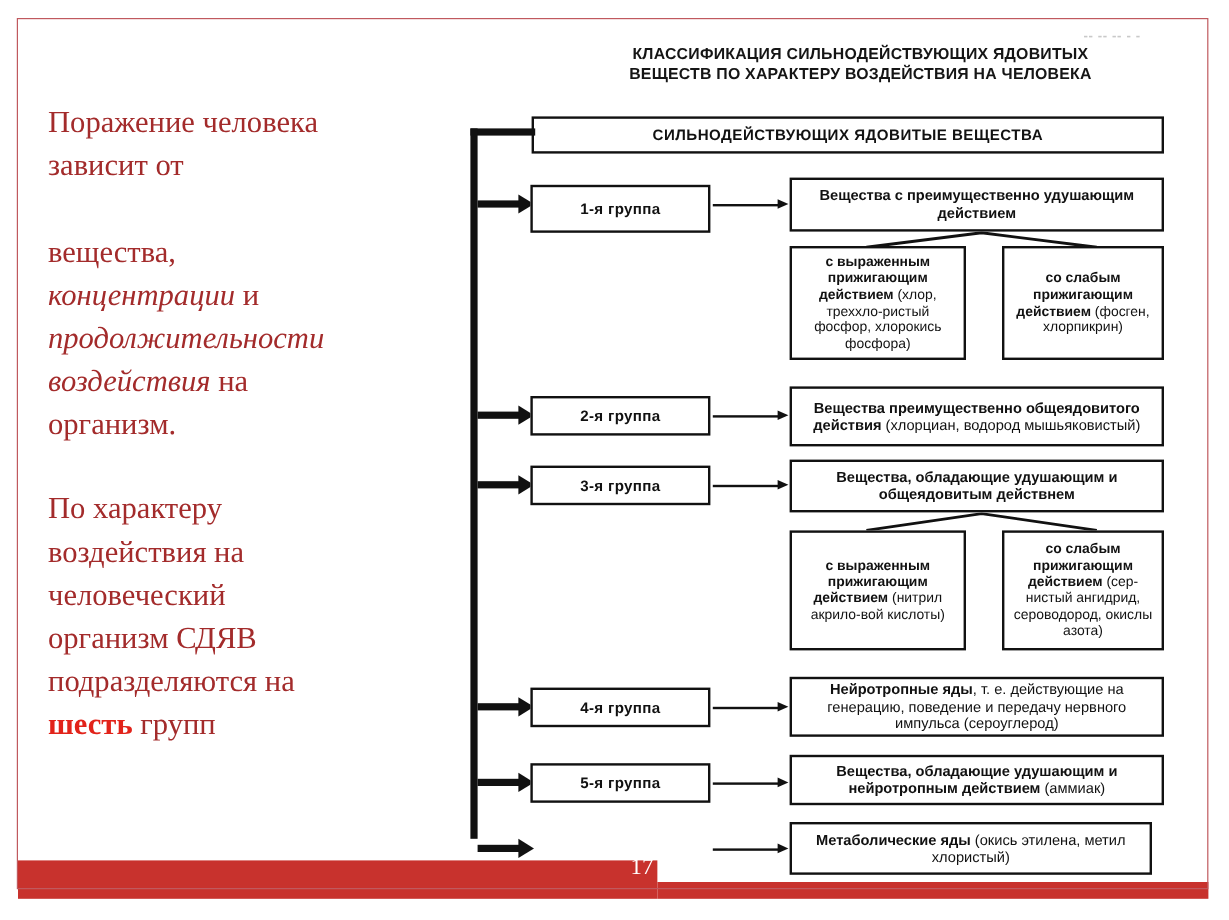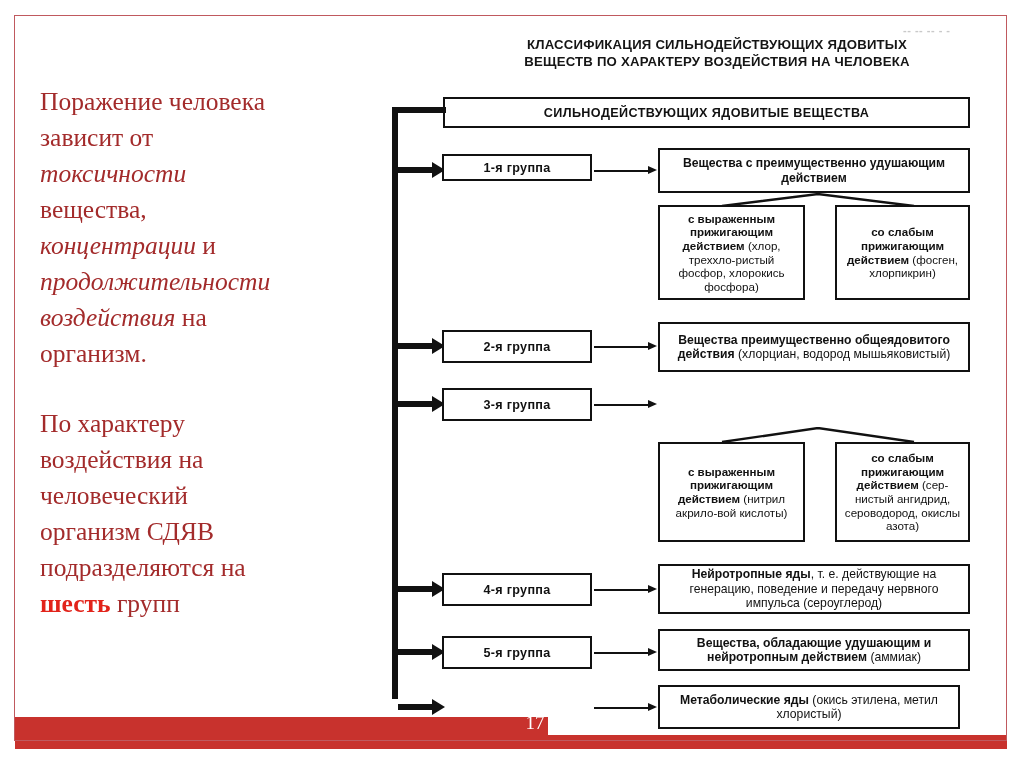--- a/index.html
+++ b/index.html
@@ -164,21 +164,21 @@
   <div class="page-num">17</div>
 
   <div class="diagram-panel"></div>
 
   <div class="slide-frame"></div>
 
   <div class="text-col">
     <p>
       <span>Поражение человека</span><br>
       <span>зависит от</span><br>
-      <span class="it">токсичности</span><br>
+      <br>
       <span>вещества,</span><br>
       <span class="it">концентрации</span><span> и</span><br>
       <span class="it">продолжительности</span><br>
       <span class="it">воздействия</span><span> на</span><br>
       <span>организм.</span>
     </p>
     <div class="para-gap"></div>
     <p>
       <span>По характеру</span><br>
       <span>воздействия  на</span><br>
@@ -202,21 +202,21 @@
       <div class="inner">СИЛЬНОДЕЙСТВУЮЩИХ ЯДОВИТЫЕ ВЕЩЕСТВА</div>
     </div>
 
     <div class="trunk-stub" style="left:392px;top:107px;width:54px;"></div>
     <div class="trunk-v" style="left:392px;top:107px;height:592px;"></div>
 
     <div class="t-arrow" style="left:398px;top:162px;width:48px;">
       <div class="shaft" style="width:35px;"></div>
         <div class="head" style="left:34px;"></div>
     </div>
-    <div class="box grp-box" style="left:442px;top:154px;width:150px;height:27px;">
+    <div class="box grp-box" style="left:442px;top:154px;width:150px;height:40px;">
       <div class="inner">1-я группа</div>
     </div>
     <div class="n-arrow" style="left:594px;top:166px;width:64px;">
       <div class="shaft" style="width:55px;"></div>
         <div class="head" style="left:54px;"></div>
     </div>
     <div class="box desc-box" style="left:658px;top:148px;width:312px;height:45px;">
       <div class="inner"><span>Вещества с преимущественно удушающим действием</span><span class="plain"></span></div>
     </div>
 
@@ -251,20 +251,23 @@
       <div class="shaft" style="width:35px;"></div>
         <div class="head" style="left:34px;"></div>
     </div>
     <div class="box grp-box" style="left:442px;top:388px;width:150px;height:33px;">
       <div class="inner">3-я группа</div>
     </div>
     <div class="n-arrow" style="left:594px;top:400px;width:64px;">
       <div class="shaft" style="width:55px;"></div>
         <div class="head" style="left:54px;"></div>
     </div>
+    <div class="box desc-box" style="left:658px;top:383px;width:312px;height:44px;">
+      <div class="inner"><span>Вещества, обладающие удушающим и общеядовитым действнем</span><span class="plain"></span></div>
+    </div>
     <div class="vee" style="left:720px;top:427px;width:196px;height:16px;">
       <svg width="196" height="16" viewBox="0 0 196 16">
         <polyline points="2,15 98,1 194,15" fill="none" stroke="#111" stroke-width="2.4"></polyline>
       </svg>
     </div>
     <div class="box sub-box" style="left:658px;top:442px;width:147px;height:100px;">
       <div class="inner"><span>с выраженным прижигающим действием</span> <span class="plain">(нитрил акрило-вой кислоты)</span></div>
     </div>
     <div class="box sub-box" style="left:835px;top:442px;width:135px;height:100px;">
       <div class="inner"><span>со слабым прижигающим действием </span><span class="plain">(сер-нистый ангидрид, сероводород, окислы азота)</span></div>

